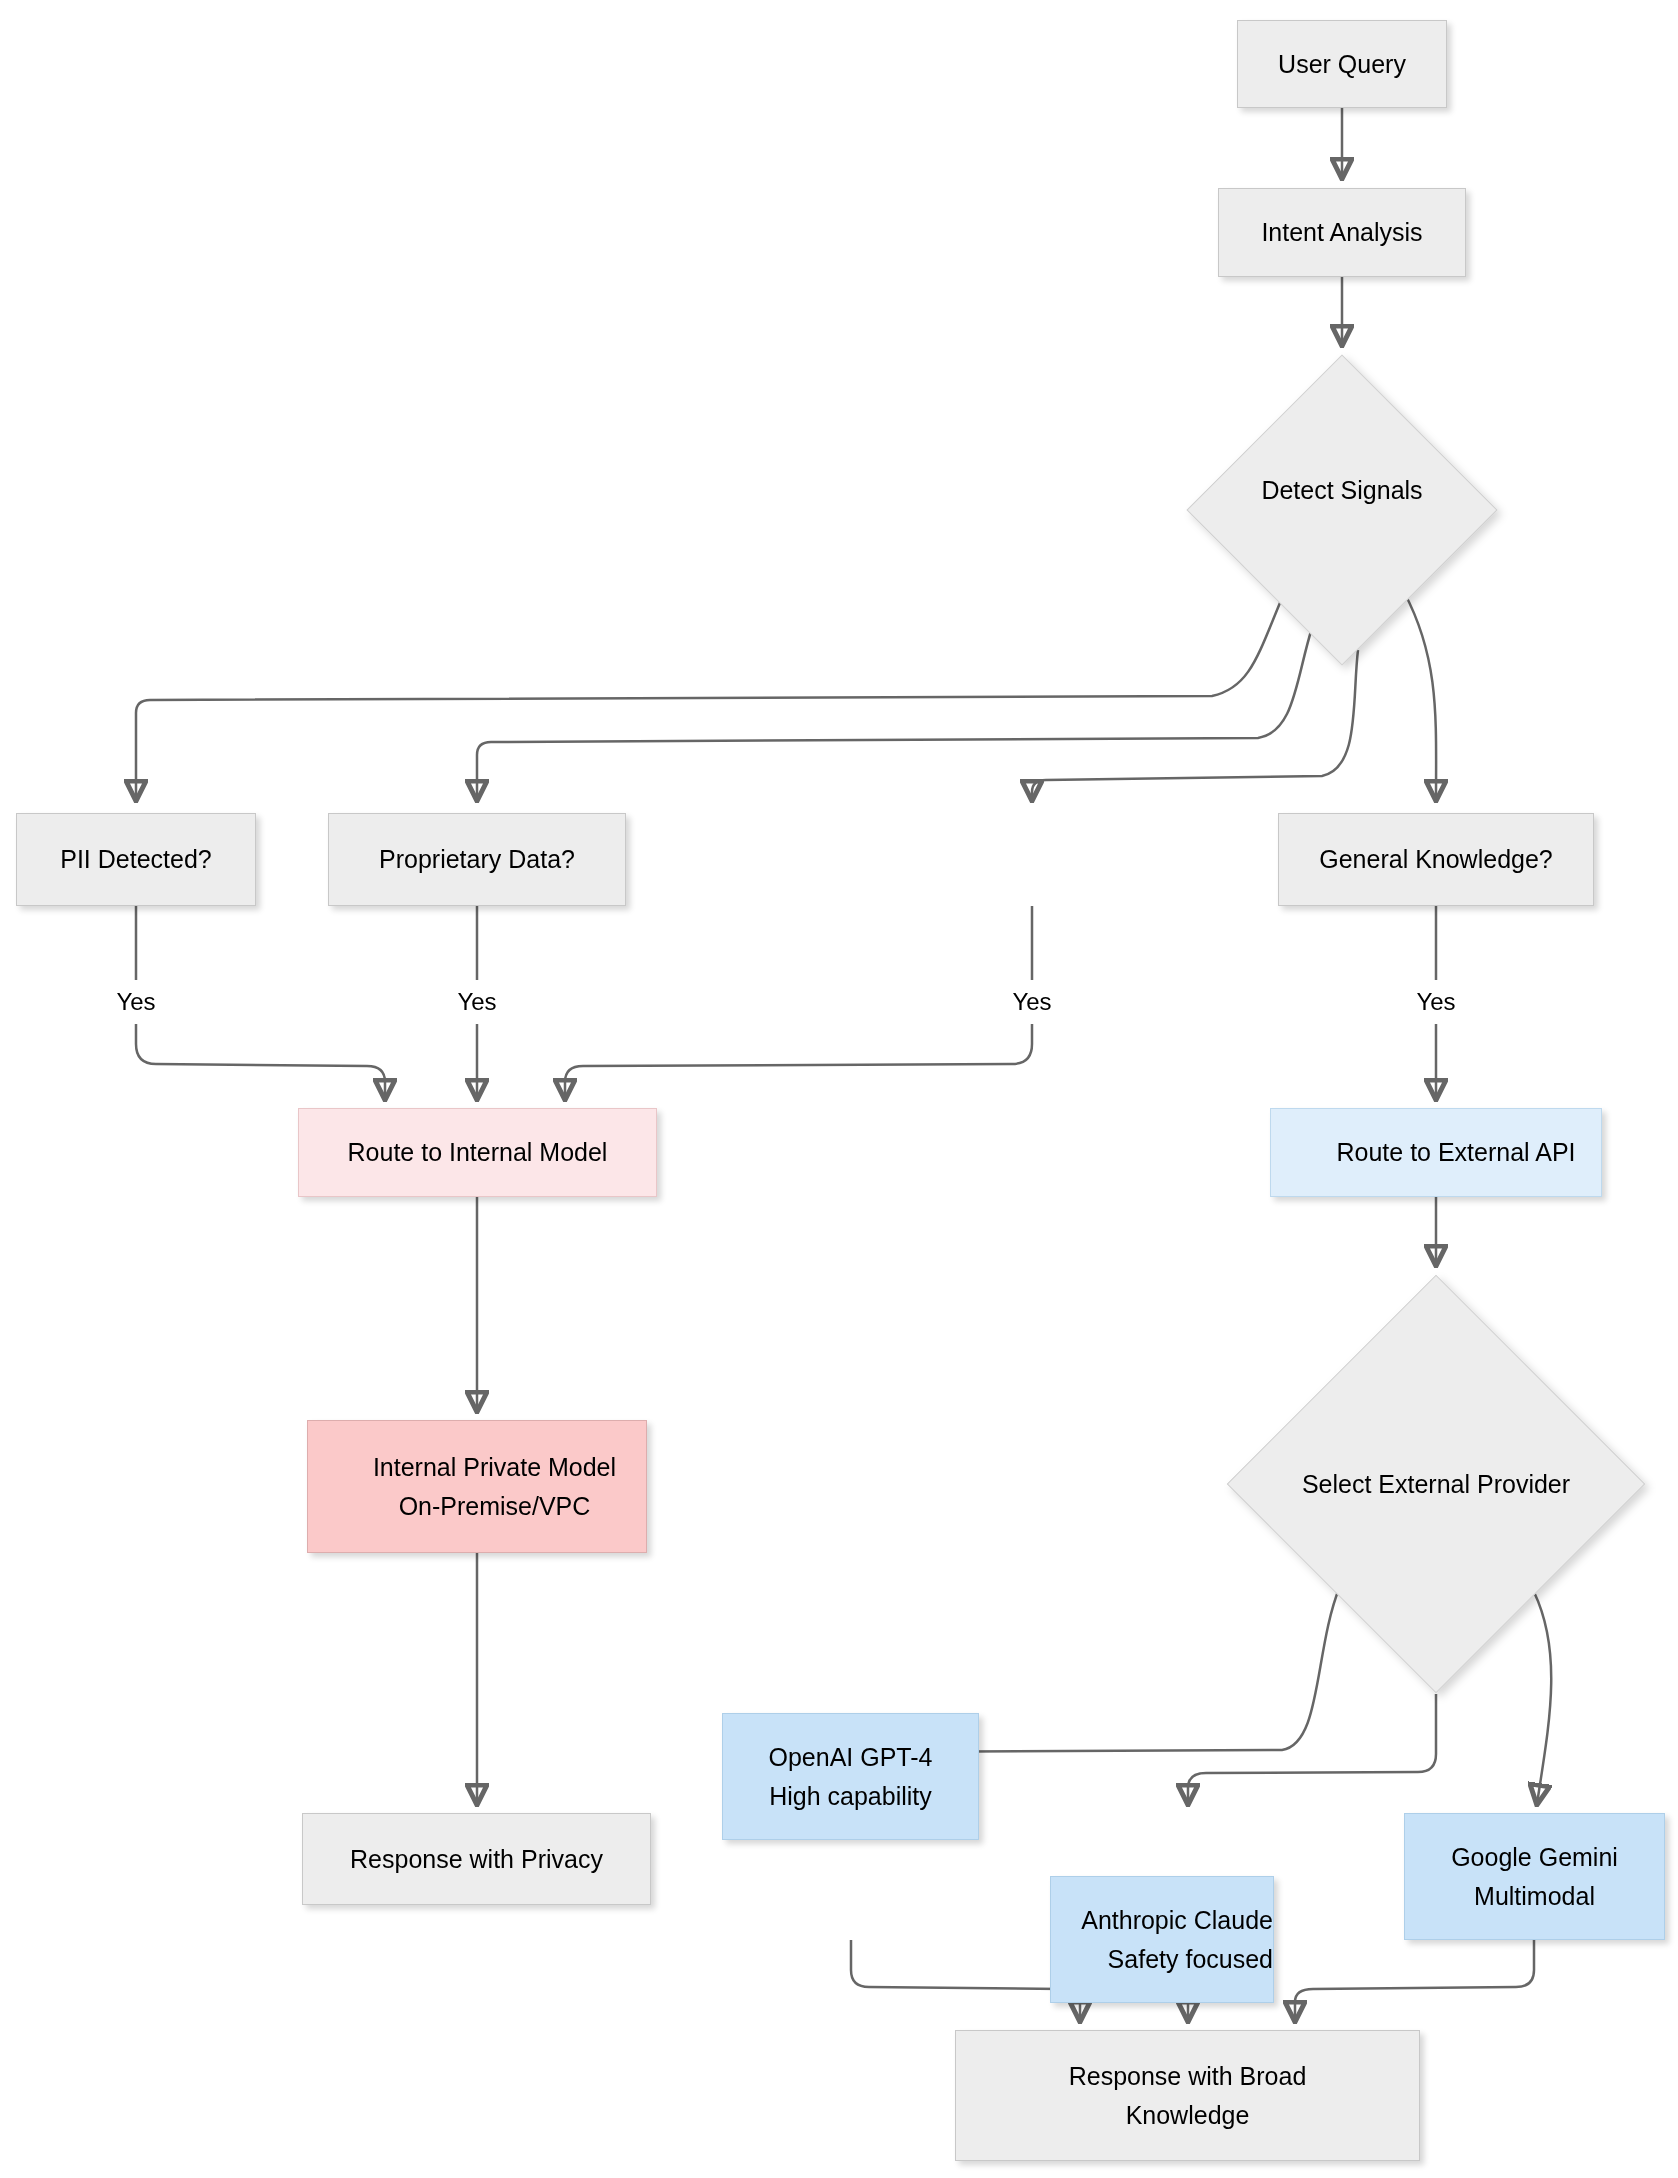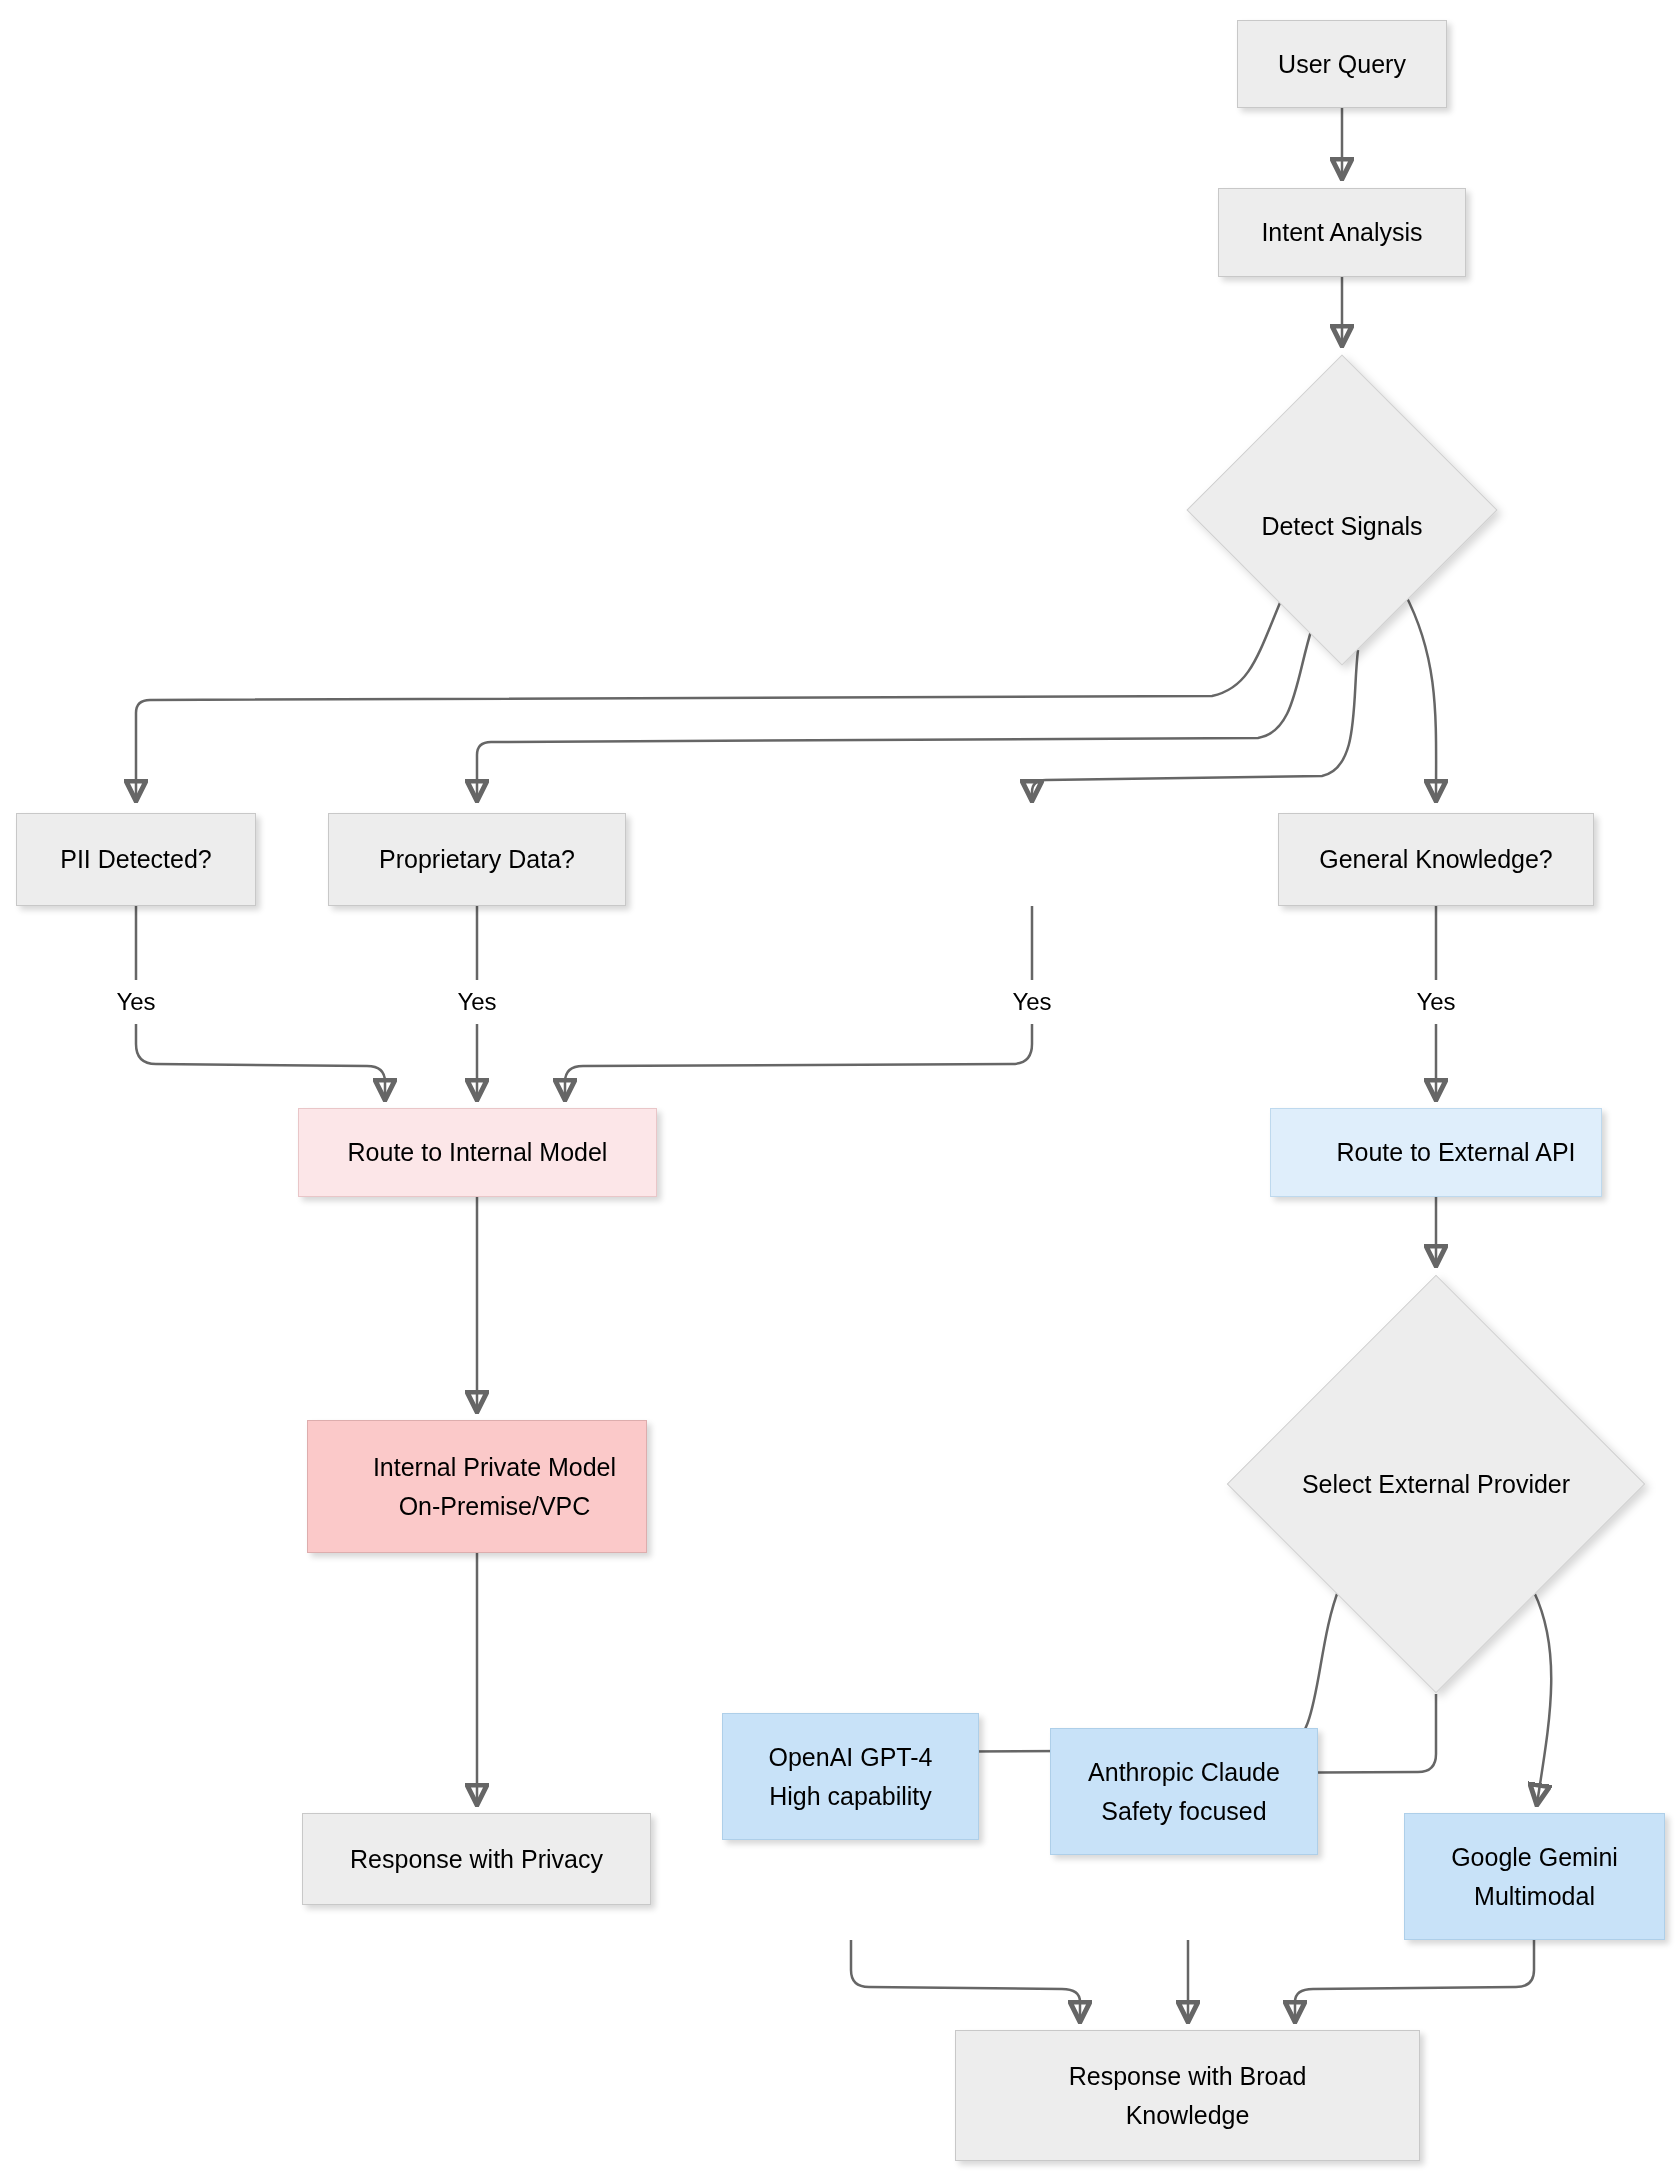--- a/index.html
+++ b/index.html
@@ -94,21 +94,21 @@
     <path d="M1534,1592 C1564,1655 1548,1730 1537,1804" marker-end="url(#arrowhead)"></path>
 
     <path d="M851,1940 L851,1970 Q851,1987 869,1987 L1062,1989 Q1080,1989 1080,2002 L1080,2021" marker-end="url(#arrowhead)"></path>
     <path d="M1188,1940 L1188,2021" marker-end="url(#arrowhead)"></path>
     <path d="M1534,1940 L1534,1970 Q1534,1987 1516,1987 L1313,1989 Q1295,1989 1295,2002 L1295,2021" marker-end="url(#arrowhead)"></path>
   </svg>
 
   <div class="diamond-wrap" style="left:1232px;top:400px;width:220px;height:220px;">
     <div class="diamond-shape"></div>
   </div>
-  <div class="diamond-label" style="left:1192px;top:496px;width:300px;height:60px;">Detect Signals</div>
+  <div class="diamond-label" style="left:1192px;top:460px;width:300px;height:60px;">Detect Signals</div>
 
   <div class="diamond-wrap" style="left:1288px;top:1336px;width:296px;height:296px;">
     <div class="diamond-shape"></div>
   </div>
   <div class="diamond-label" style="left:1236px;top:1454px;width:400px;height:60px;">Select External Provider</div>
 
   <div class="node node-gray" style="left:1237px;top:20px;width:210px;height:88px;">
     <span>User Query</span>
   </div>
 
@@ -144,21 +144,21 @@
 
   <div class="node node-gray" style="left:302px;top:1813px;width:349px;height:92px;">
     <span>Response with Privacy</span>
   </div>
 
   <div class="node external-dark" style="left:722px;top:1713px;width:257px;height:127px;">
     <span>OpenAI GPT-4</span>
     <span>High capability</span>
   </div>
 
-  <div class="node external-dark" style="left:1050px;top:1728px;width:268px;height:127px;">
+  <div class="node external-dark" style="left:1050px;top:1876px;width:224px;height:127px;align-items:flex-end;">
     <span>Anthropic Claude</span>
     <span>Safety focused</span>
   </div>
 
   <div class="node external-dark" style="left:1404px;top:1813px;width:261px;height:127px;">
     <span>Google Gemini</span>
     <span>Multimodal</span>
   </div>
 
   <div class="node node-gray" style="left:955px;top:2030px;width:465px;height:131px;">

